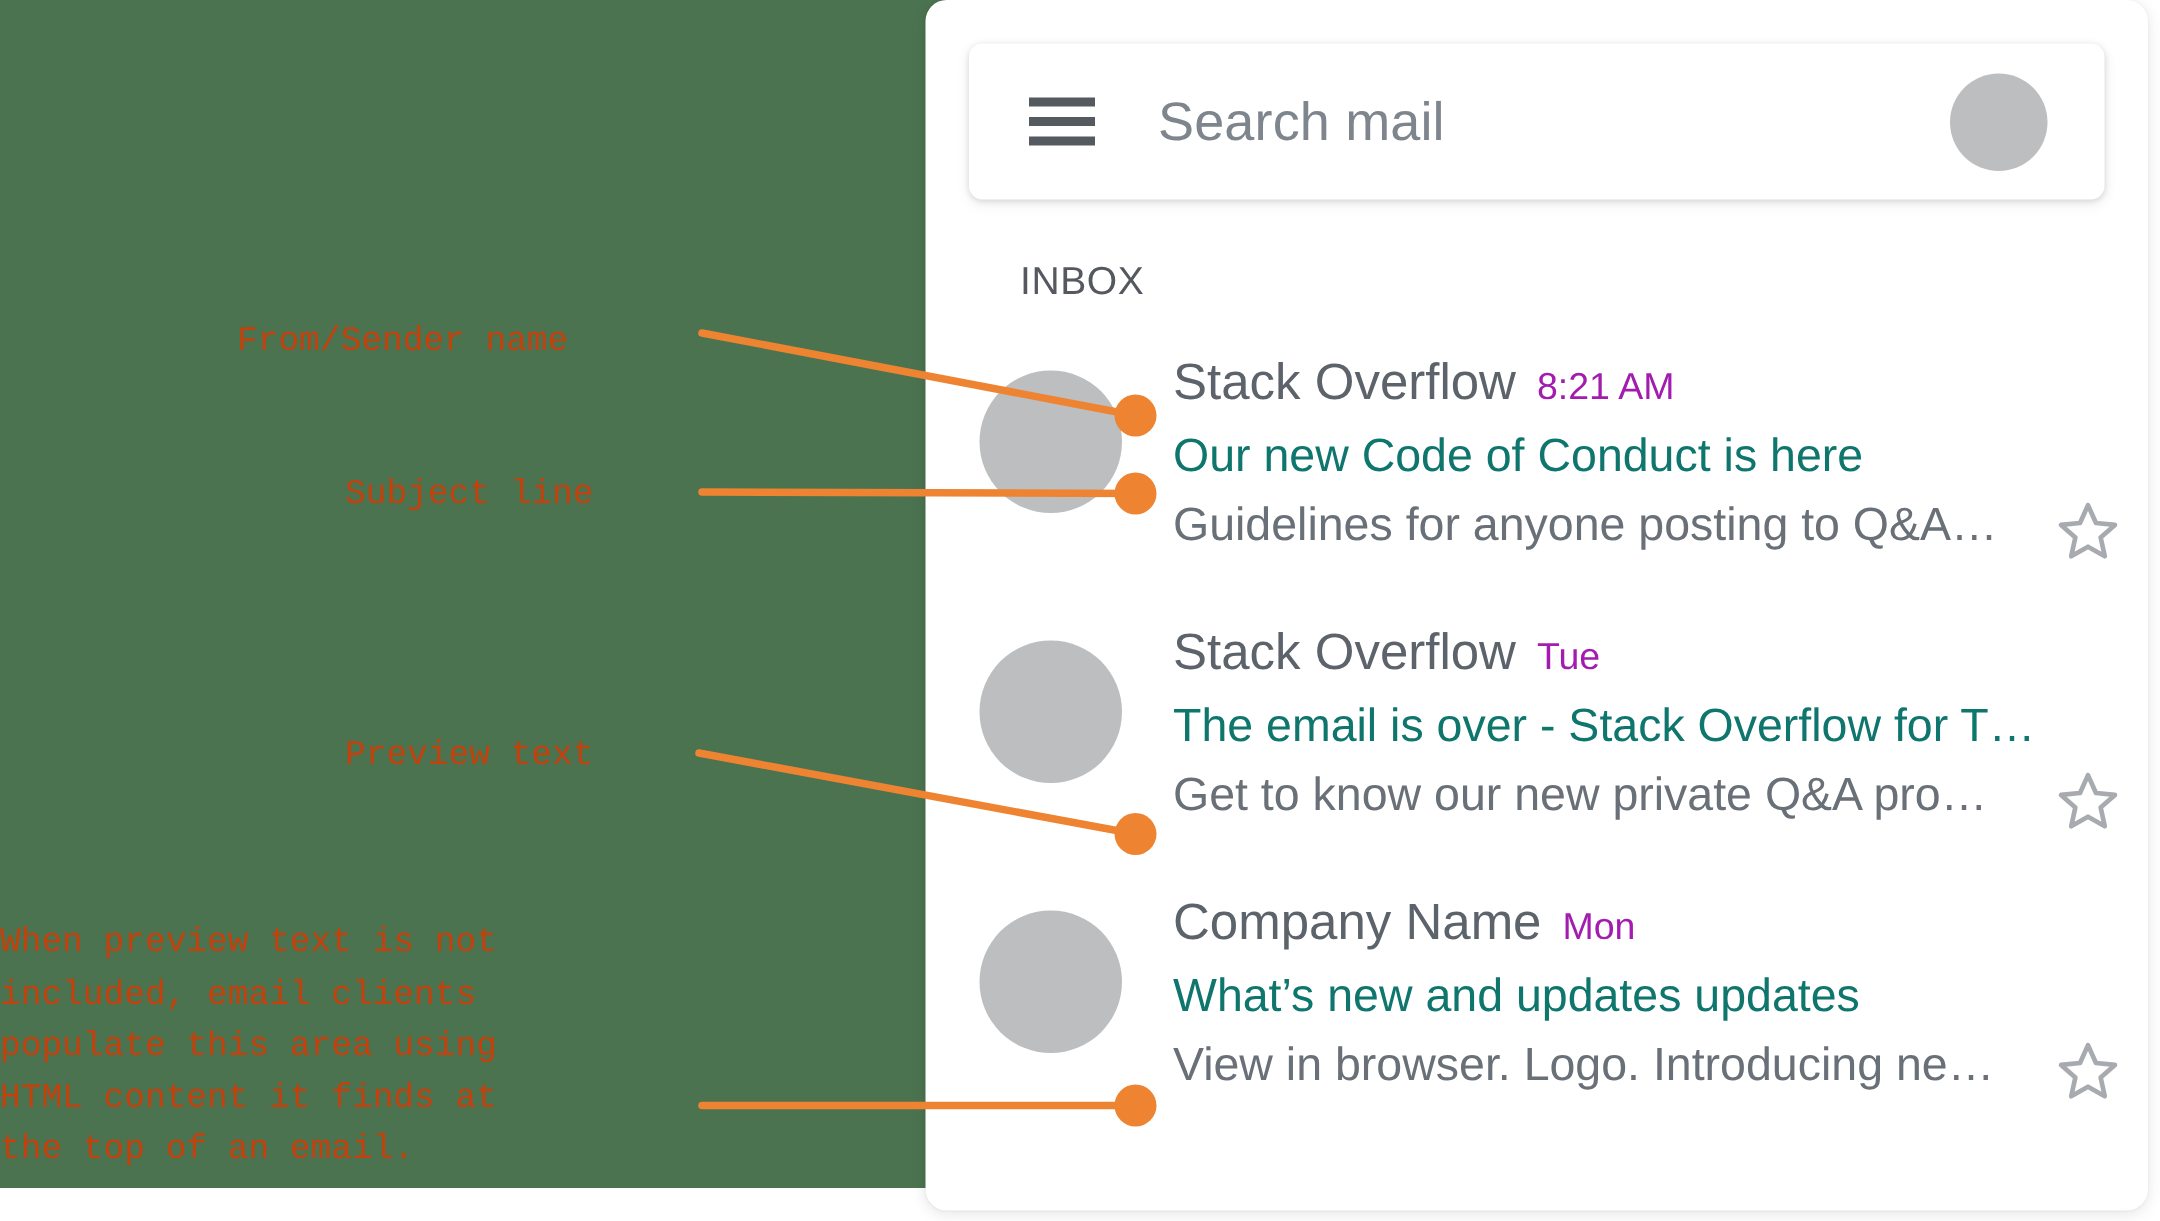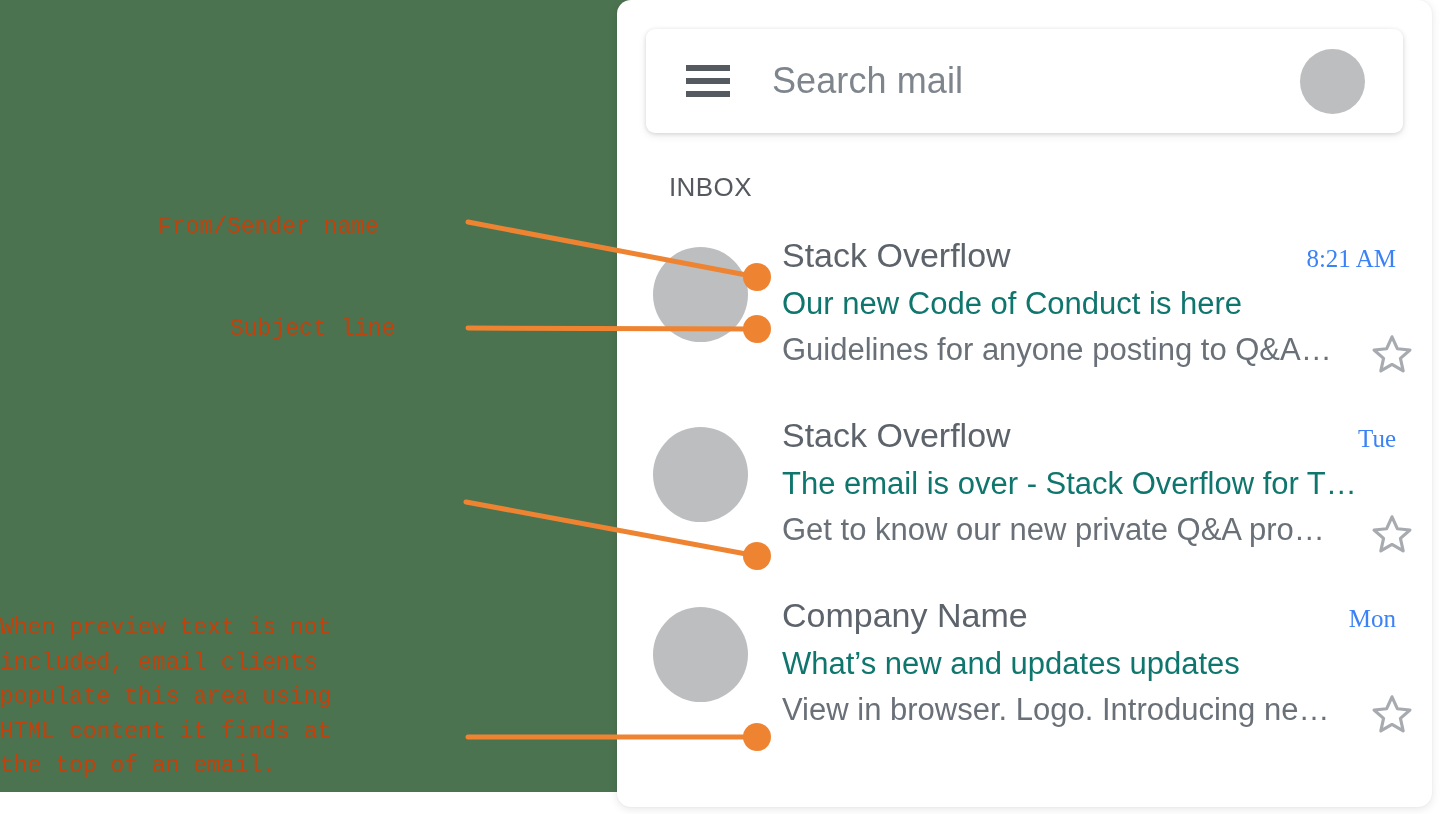--- a/index.html
+++ b/index.html
@@ -86,21 +86,21 @@
     height: 65px;
     border-radius: 50%;
     background: #BCBEC0;
     flex-shrink: 0;
     cursor: pointer;
   }
 
   
   .inbox-label {
     position: absolute;
-    left: 52px;
+    left: 63px;
     top: 172px;
     font-size: 26px;
     color: #55595F;
     letter-spacing: 0.4px;
   }
 
   
   .email-list {
     position: absolute;
     left: 0px;
@@ -124,35 +124,34 @@
   }
   .email-body {
     position: absolute;
     left: 165px;
     top: 0;
     right: 18px;
   }
   .email-line-top {
     display: flex;
     align-items: baseline;
-    justify-content: space-between;
+    justify-content: flex-start;
   }
   .email-sender {
     font-size: 34px;
     color: #5D636B;
     white-space: nowrap;
     overflow: hidden;
   }
   .email-time {
     font-size: 25px;
-    color: #3b82f6;
+    color: #a21caf;
     white-space: nowrap;
     margin-left: 14px;
     padding-right: 18px;
-    font-family: Liberation Serif, serif;
   }
   .email-subject {
     font-size: 31px;
     color: #0f766e;
     margin-top: 11px;
     white-space: nowrap;
     overflow: hidden;
   }
   .email-line-bottom {
     display: flex;
@@ -297,20 +296,21 @@
 
     <div class="anno-dot" style="left:743px; top:263px;"></div>
     <div class="anno-dot" style="left:743px; top:315px;"></div>
     <div class="anno-dot" style="left:743px; top:542px;"></div>
     <div class="anno-dot" style="left:743px; top:723px;"></div>
 
     <div class="anno-label" style="left:158px; top:210px;">From/Sender name</div>
 
     <div class="anno-label" style="left:230px; top:312px;">Subject line</div>
 
+    <div class="anno-label" style="left:230px; top:486px;">Preview text</div>
 
     <div class="anno-label block" style="left:0px; top:611px; line-height:34.5px;">When preview text is not
 included, email clients
 populate this area using
 HTML content it finds at
 the top of an email.</div>
   </div>
 
 </div>
 

